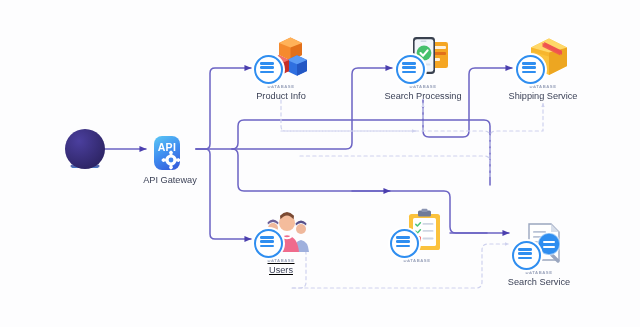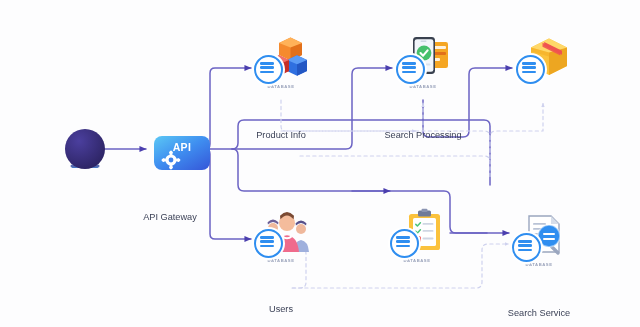--- a/index.html
+++ b/index.html
@@ -11,42 +11,42 @@
   #canvas{position:absolute;inset:0;width:640px;height:327px;}
   #edges{position:absolute;left:0;top:0;width:640px;height:327px;}
 
   .node{position:absolute;width:120px;margin-left:-60px;text-align:center;}
   .art{position:relative;height:48px;width:120px;}
   .labels{margin-top:2px;}
   .kicker{
     font-size:4.2px;letter-spacing:.55px;color:#9aa3bb;
     text-transform:uppercase;line-height:6px;font-weight:700;
   }
-  .title{font-size:9.2px;color:#3c4257;line-height:12px;white-space:nowrap;margin-top:39px;}
+  .title{font-size:9.2px;color:#3c4257;line-height:12px;white-space:nowrap;}
 
   
   .db{
     position:absolute;width:25px;height:25px;border-radius:50%;
     background:#ffffff;border:2.2px solid #2f8ef0;
     box-shadow:0 0 0 2px #ffffff;
     left:33px;top:21px;z-index:4;
   }
   .db i{
     position:absolute;left:4.2px;width:14px;height:2.6px;border-radius:1.3px;
     background:#2f8ef0;display:block;
   }
   .db i:nth-child(1){top:5px;}
   .db i:nth-child(2){top:9.4px;}
   .db i:nth-child(3){top:13.8px;}
 
   .gfx{position:absolute;left:0;top:0;width:120px;height:48px;z-index:2;}
 
   
   #n-gateway .tile{
-    position:absolute;left:44px;top:12px;width:56px;height:34px;border-radius:8px;
+    position:absolute;left:44px;top:12px;width:26px;height:34px;border-radius:8px;
     background:linear-gradient(150deg,#5bc8f5 0%,#3f8ef0 48%,#3556d8 100%);
     z-index:3;
   }
   #n-gateway .api-txt{
     position:absolute;left:0;right:0;top:5px;text-align:center;
     font-size:10.5px;font-weight:700;color:#ffffff;letter-spacing:.4px;
     font-family:"Liberation Sans",sans-serif;
   }
   
   #n-client .orb{
@@ -207,23 +207,27 @@
         <path d="M59.5,8.7 L41.6,17.6" fill="none"></path>
         <path d="M61.2,7.9 L79,16.8 L79,20.7 L61.2,11.8 z" fill="#ef5350"></path>
         <path d="M48,13.5 L66,18.4 L66,22.4 L48,17.5 z" fill="#f2a91b" opacity=".45"></path>
       </svg>
       <div class="db">
         <i></i>
           <i></i>
           <i></i>
       </div>
     </div>
-  </div>
-
-  <div class="node" id="n-users" style="left:281px;top:208px;">
+    <div class="labels">
+      <div class="kicker">DATABASE</div>
+      <div class="title">Shipping Service</div>
+    </div>
+  </div>
+
+  <div class="node" id="n-users" style="left:281px;top:208px;text-decoration:underline;">
     <div class="art">
       <svg class="gfx" viewBox="0 0 120 48">
         <g>
           <circle cx="52" cy="20" r="5" fill="#efb89c"></circle>
           <path d="M44,44 q1,-11 8,-12 q7,1 8,12 z" fill="#b8c4e8"></path>
           <path d="M46.9,16.6 q5.1,-5.4 10.2,0 l.3,-2.4 q-5.4,-5.2 -10.8,0 z" fill="#6d5f97"></path>
         </g>
         <g>
           <circle cx="80" cy="21" r="5" fill="#efb89c"></circle>
           <path d="M72,44 q1,-11 8,-12 q7,1 8,12 z" fill="#9fb0dd"></path>
@@ -266,21 +270,21 @@
         <i></i>
           <i></i>
           <i></i>
       </div>
     </div>
     <div class="labels">
       <div class="kicker">DATABASE</div>
     </div>
   </div>
 
-  <div class="node" id="n-search" style="left:539px;top:212px;">
+  <div class="node" id="n-search" style="left:539px;top:220px;">
     <div class="art">
       <svg class="gfx" viewBox="0 0 120 48">
         <path d="M50,4 L72,4 L80,12 L80,40 L50,40 z" fill="#ffffff" stroke="#9aa6bf" stroke-width="1.4"></path>
         <path d="M72,4 L80,12 L72,12 z" fill="#d7deea"></path>
         <rect x="54" y="11" width="13" height="1.8" rx=".9" fill="#b9c3d6"></rect>
         <rect x="54" y="16" width="18" height="1.8" rx=".9" fill="#b9c3d6"></rect>
         <rect x="54" y="21" width="18" height="1.8" rx=".9" fill="#b9c3d6"></rect>
         <rect x="54" y="26" width="10" height="1.8" rx=".9" fill="#b9c3d6"></rect>
         <path d="M72.5,34.5 L79,41" stroke="#9aa6bf" stroke-width="3.4" stroke-linecap="round"></path>
         <circle cx="70" cy="24" r="11" fill="#2f8ef0"></circle>

